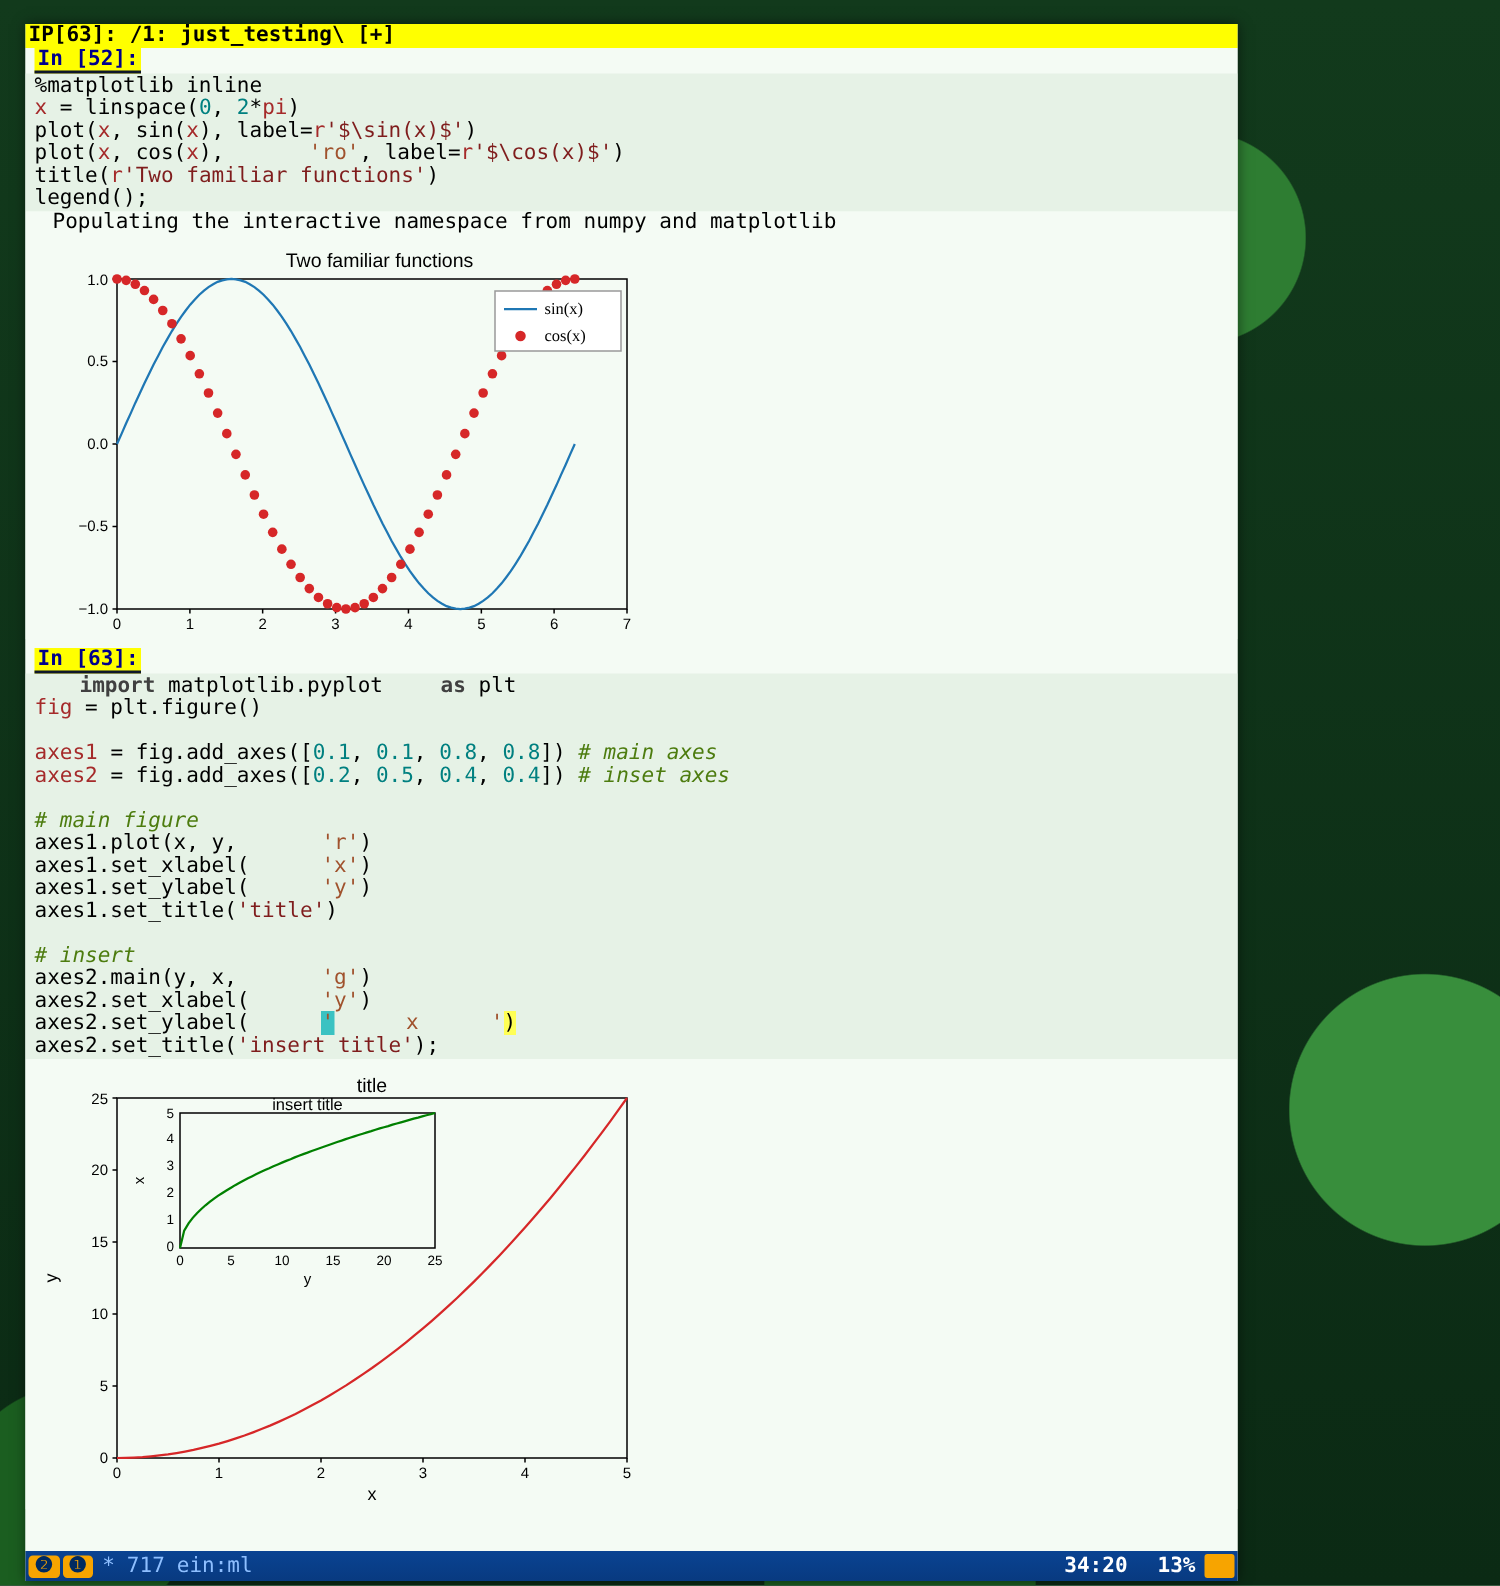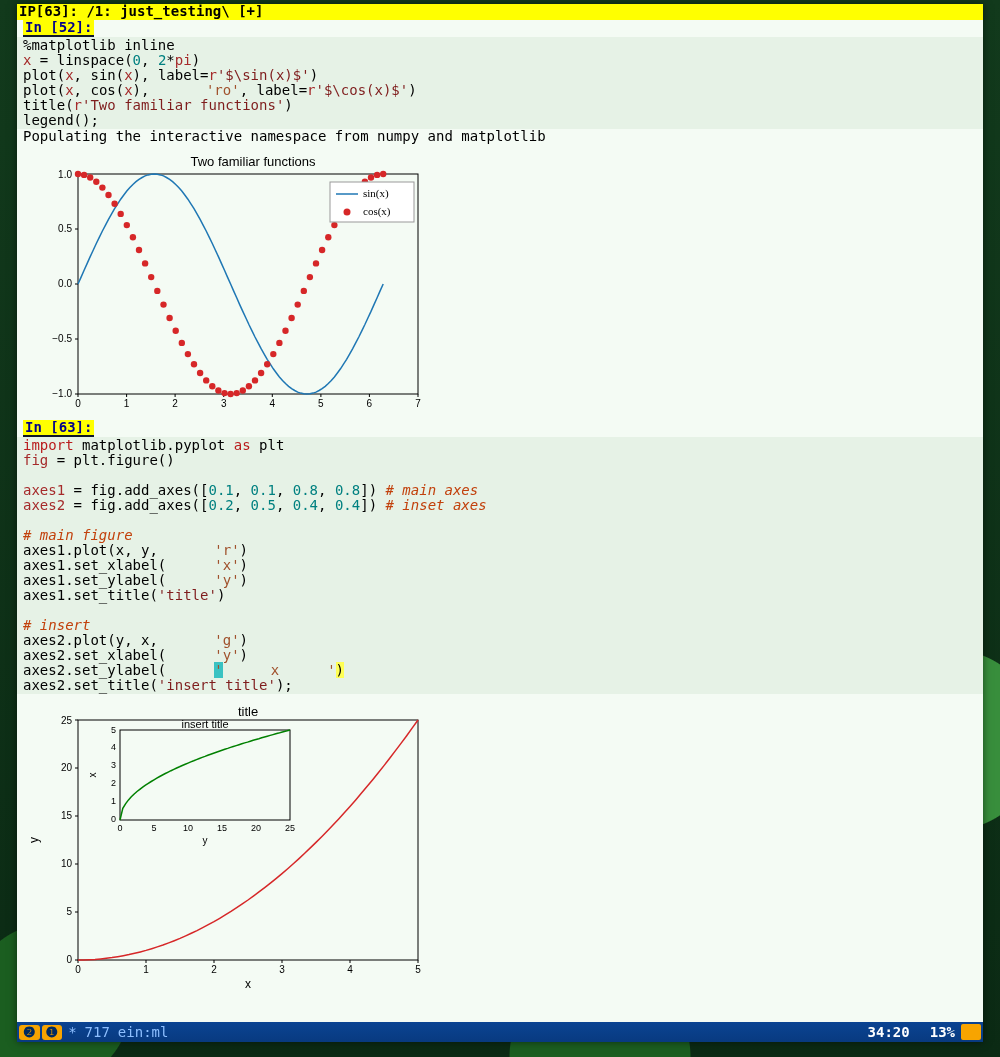--- a/index.html
+++ b/index.html
@@ -20,22 +20,22 @@
       radial-gradient(circle at 10% 20%, #2e7d32 0 60px, transparent 61px),
       radial-gradient(circle at 30% 55%, #2e7d32 0 80px, transparent 81px),
       radial-gradient(circle at 80% 15%, #2e7d32 0 70px, transparent 71px),
       radial-gradient(circle at 95% 70%, #388e3c 0 90px, transparent 91px),
       radial-gradient(circle at 5%  95%, #1b5e20 0 80px, transparent 81px),
       radial-gradient(circle at 60% 100%, #1b5e20 0 90px, transparent 91px),
       linear-gradient(#123a1c, #0b2a14);
   }
   .editor-window {
     position: absolute;
-    left: 17px; top: 4px;
-    width: 966px; height: 1038px;
+    left: 17px; top: 16px;
+    width: 808px; height: 1038px;
     background: #f4fbf4;
     box-shadow: 0 0 8px rgba(0,0,0,0.5);
     display: flex; flex-direction: column;
   }
   .titlebar {
     background: #ffff00;
     color: #000;
     font-weight: bold;
     padding: 0 2px;
     height: 16px;
@@ -54,32 +54,32 @@
     padding: 0 2px;
     margin-left: 6px;
     border-bottom: 2px solid #0f172a;
   }
   .code-block {
     background: #e6f2e6;
     padding: 1px 6px 1px 6px;
     margin: 0;
     white-space: pre;
   }
-  .token-kw   { color: #b91c1c; font-weight: normal; }
+  .token-kw   { color: #404040; font-weight: bold; margin-left: 30px; }
   .token-num  { color: #008080; }
   .token-str  { color: #a0522d; margin-left: 48px; }
   .token-var  { color: #a52a2a; }
-  .token-cmt  { color: #c2410c; font-style: italic; }
+  .token-cmt  { color: #4d7c0f; font-style: italic; }
   .token-op   { color: #000; }
   .token-strgreen { color: #7f1d1d; }
   .cursor-hl  { background: #ffff55; }
   .cursor-block { background: #3ac2c2; }
 
   .output-text {
-    padding: 0 6px;
+    padding: 0 18px;
     background: #f4fbf4;
     white-space: pre;
   }
 
   .plot-area {
     background: #f4fbf4;
     padding: 8px 6px 2px 6px;
     text-align: right;
   }
 
@@ -251,21 +251,21 @@
 <span class="token-var">axes1</span><span> = fig.add_axes([</span><span class="token-num">0.1</span><span>, </span><span class="token-num">0.1</span><span>, </span><span class="token-num">0.8</span><span>, </span><span class="token-num">0.8</span><span>]) </span><span class="token-cmt"># main axes</span>
 <span class="token-var">axes2</span><span> = fig.add_axes([</span><span class="token-num">0.2</span><span>, </span><span class="token-num">0.5</span><span>, </span><span class="token-num">0.4</span><span>, </span><span class="token-num">0.4</span><span>]) </span><span class="token-cmt"># inset axes</span>
 <span></span>
 <span class="token-cmt"># main figure</span>
 <span>axes1.plot(x, y, </span><span class="token-str">'r'</span><span>)</span>
 <span>axes1.set_xlabel(</span><span class="token-str">'x'</span><span>)</span>
 <span>axes1.set_ylabel(</span><span class="token-str">'y'</span><span>)</span>
 <span>axes1.set_title(</span><span class="token-strgreen">'title'</span><span>)</span>
 <span></span>
 <span class="token-cmt"># insert</span>
-<span>axes2.plot(y, x, </span><span class="token-str">'g'</span><span>)</span>
+<span>axes2.main(y, x, </span><span class="token-str">'g'</span><span>)</span>
 <span>axes2.set_xlabel(</span><span class="token-str">'y'</span><span>)</span>
 <span>axes2.set_ylabel(</span><span class="cursor-block token-str">'</span><span class="token-str">x</span><span class="token-str">'</span><span class="cursor-hl">)</span>
 <span>axes2.set_title(</span><span class="token-strgreen">'insert title'</span><span>);</span></div>
 
     
     <div class="plot-area">
       <svg width="420" height="290" viewBox="0 0 420 290">
         <g transform="translate(55,18)">
           <rect x="0" y="0" width="340" height="240" fill="none" stroke="#000"></rect>
           <text x="170" y="-4" text-anchor="middle" font-family="sans-serif" font-size="13">title</text>

